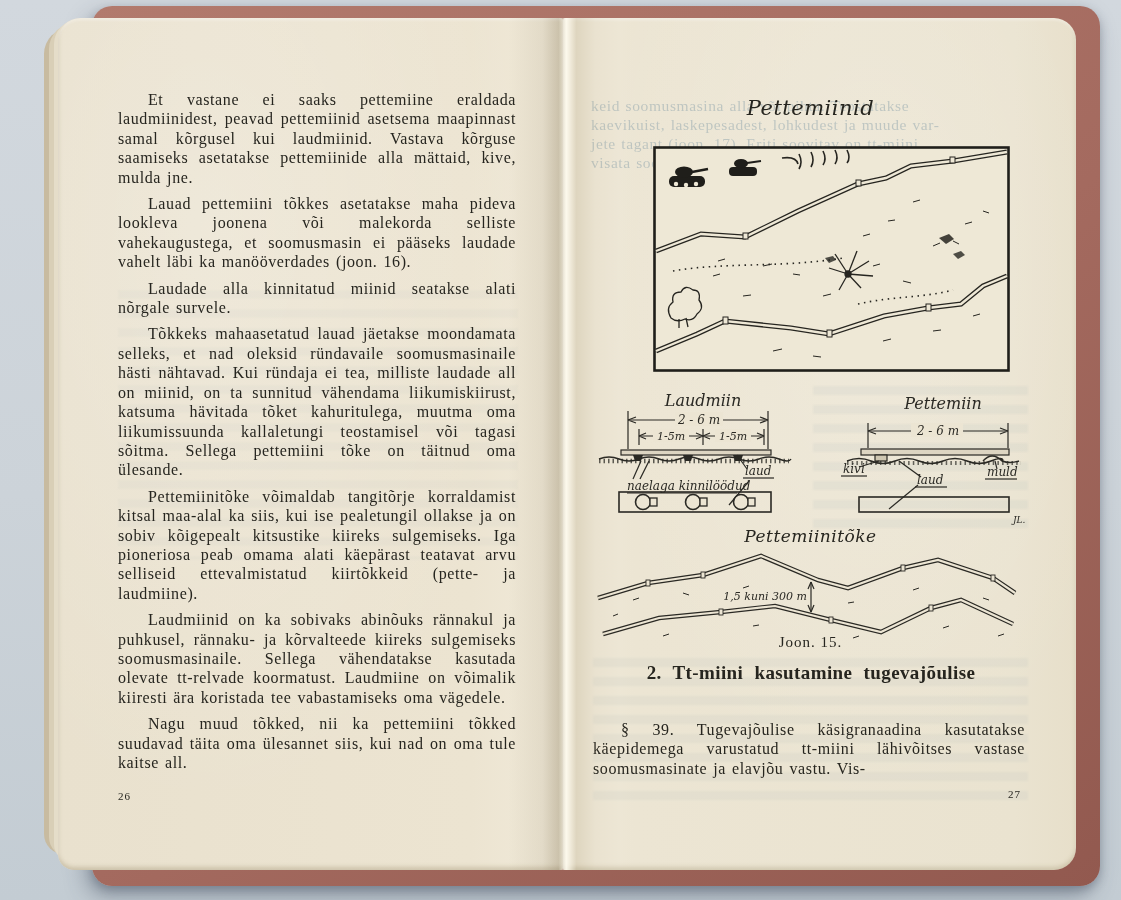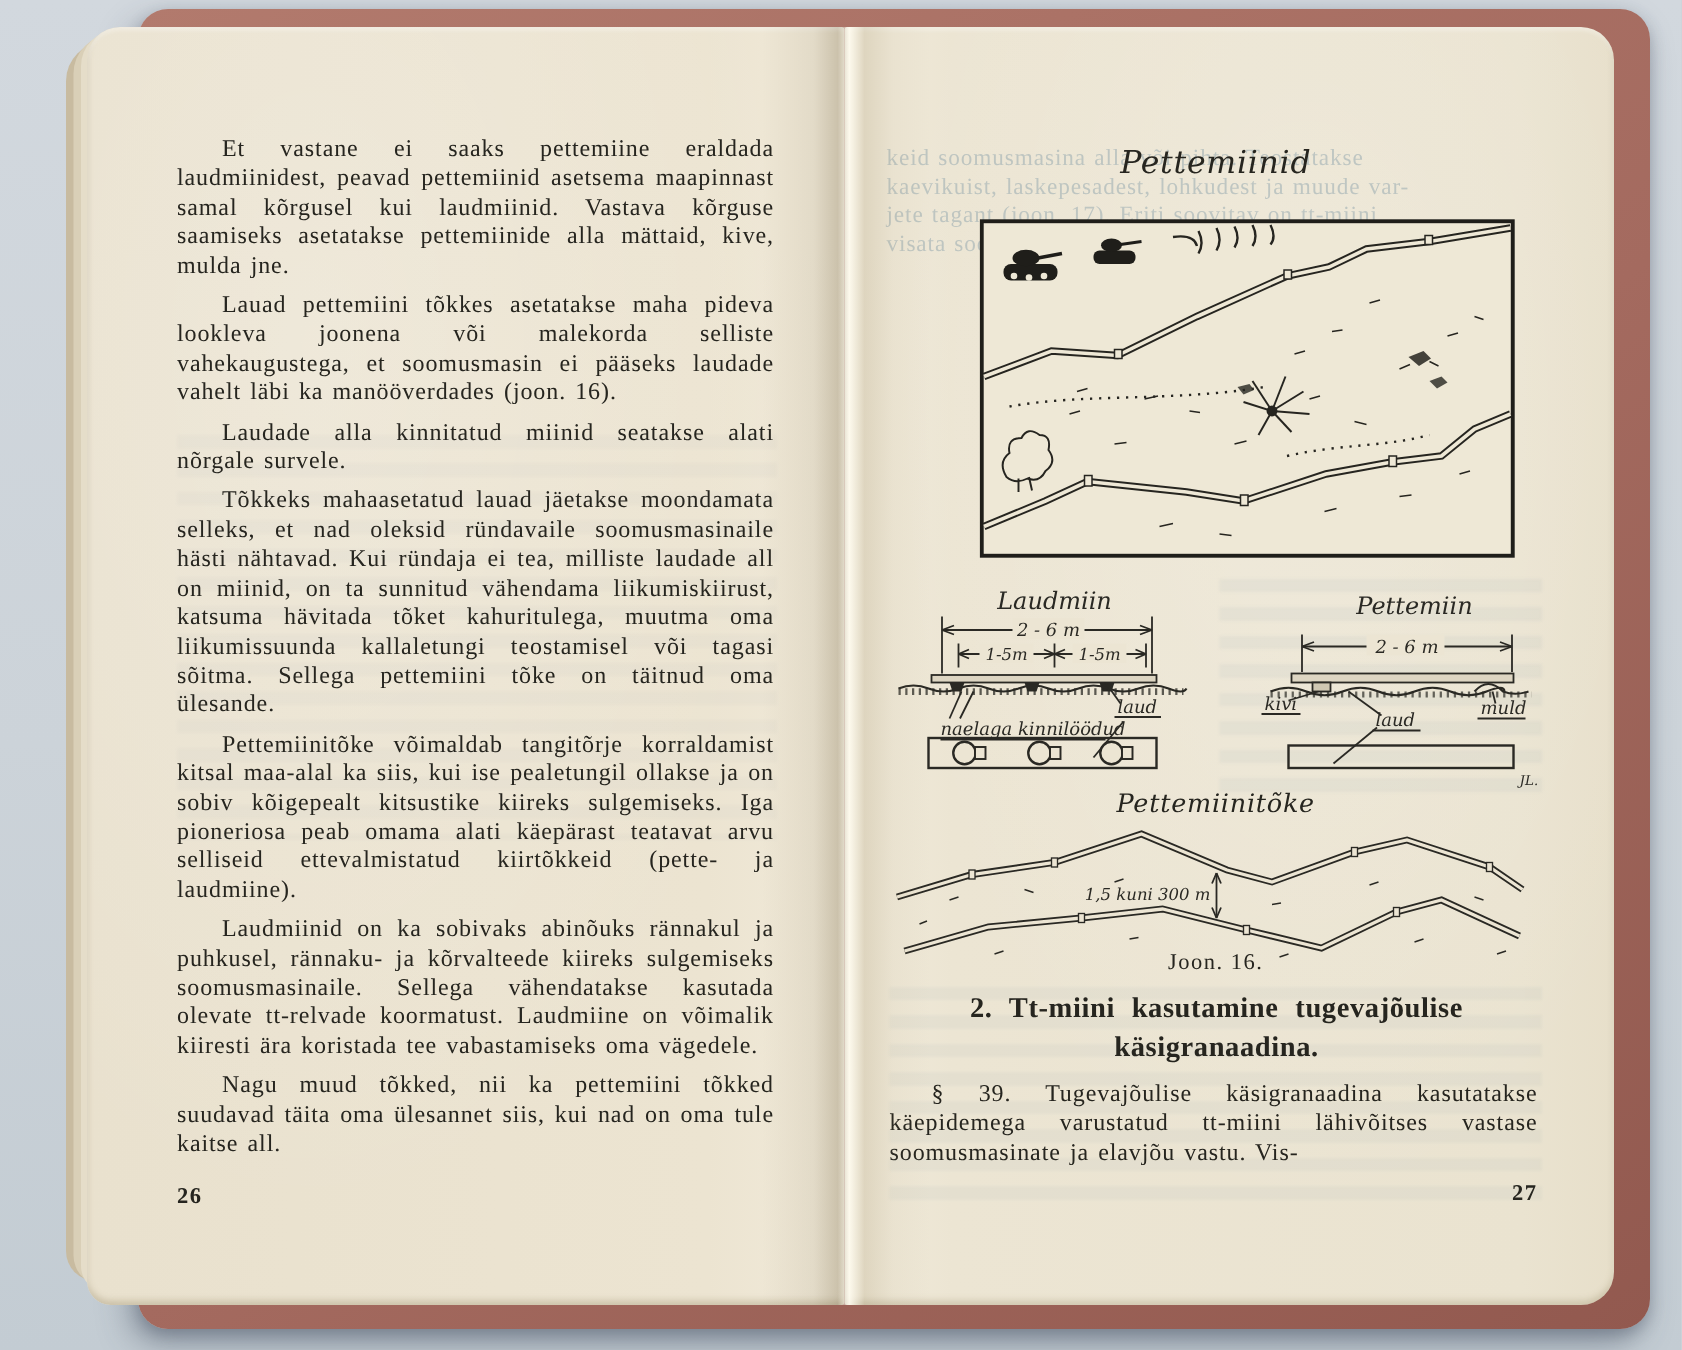--- a/index.html
+++ b/index.html
@@ -26,21 +26,21 @@
       radial-gradient(ellipse at 60% 30%, rgba(255,255,255,.20), transparent 65%),
       linear-gradient(90deg,#f1ebdb 0%,#ece5d3 14%,#eae3d0 88%,#e7dfca 100%);
     box-shadow:inset 0 -3px 4px rgba(150,135,100,.3), inset 0 2px 3px rgba(255,255,255,.4);}
   .gutter{position:absolute;left:508px;top:18px;width:112px;height:852px;z-index:6;pointer-events:none;
     background:linear-gradient(90deg,transparent 0%,rgba(110,95,60,.10) 30%,rgba(80,65,40,.17) 45%,
       rgba(255,252,240,.85) 52%,rgba(150,130,85,.20) 61%,rgba(150,130,85,.06) 78%,transparent 100%);}
   
   .leftText{position:absolute;left:60px;top:72px;width:398px;z-index:2;}
   .leftText p{margin:0 0 7px 0;text-indent:30px;font-size:16px;line-height:19.4px;
     text-align:justify;letter-spacing:.6px;word-spacing:1.5px;}
-  .pagenum{position:absolute;font-size:15px;letter-spacing:1px;z-index:2;font-weight:bold;}
+  .pagenum{position:absolute;font-size:11px;letter-spacing:1px;z-index:2;}
   .pn-left{left:60px;top:772px;}
   .pn-right{left:445px;top:770px;text-align:right;}
   
   .rp-header{position:absolute;left:30px;top:78px;width:435px;text-align:center;z-index:2;
     font-family:"DejaVu Serif",serif;font-style:italic;font-size:21px;letter-spacing:.5px;}
   .figureFrame{position:absolute;left:90px;top:128px;width:357px;height:226px;z-index:2;}
   .diagSvg{position:absolute;left:28px;top:375px;width:435px;height:134px;z-index:2;}
   .tokkeTitle{position:absolute;left:30px;top:508px;width:435px;text-align:center;z-index:2;
     font-family:"DejaVu Serif",serif;font-style:italic;font-size:17px;letter-spacing:.5px;}
   .tokkeSvg{position:absolute;left:30px;top:530px;width:430px;height:92px;z-index:2;}
@@ -259,25 +259,24 @@
         <rect x="336" y="57" width="4" height="6" fill="#ece5d3" stroke="#2a2924" stroke-width=".9"></rect>
       </g>
       <g stroke="#2a2924" stroke-width="1.2" fill="none">
         <line x1="218" y1="34" x2="218" y2="64"></line>
         <path d="M218,34 l-3,7 M218,34 l3,7 M218,64 l-3,-7 M218,64 l3,-7"></path>
       </g>
       <path fill="none" stroke="#2a2924" stroke-width="1" d="M40,52 l6,-2 M90,45 l6,2 M150,40 l6,-2 M255,55 l6,-1 M320,42 l6,-2 M390,50 l6,2 M70,88 l6,-2 M160,78 l6,-1 M260,90 l6,-2 M350,80 l6,-2 M405,88 l6,-2 M20,68 l5,-2"></path>
       <text class="hand" x="214" y="52" font-size="11" text-anchor="end">1,5 kuni 300 m</text>
     </svg>
 
-    <div class="caption">Joon. 16.</div>
+    <div class="caption">Joon. 15.</div>
 
     <div class="secHeading">
       <div class="l1">2. Tt-miini kasutamine tugevajõulise</div>
-      <div class="l2">käsigranaadina.</div>
     </div>
 
     <p class="secPara">§ 39. Tugevajõulise käsigranaadina kasutatakse käepidemega varustatud tt-miini lähivõitses vastase soomusmasinate ja elavjõu vastu. Vis-</p>
 
     <div class="pagenum pn-right">27</div>
   </div>
 
   <div class="gutter"></div>
 </div>
 

